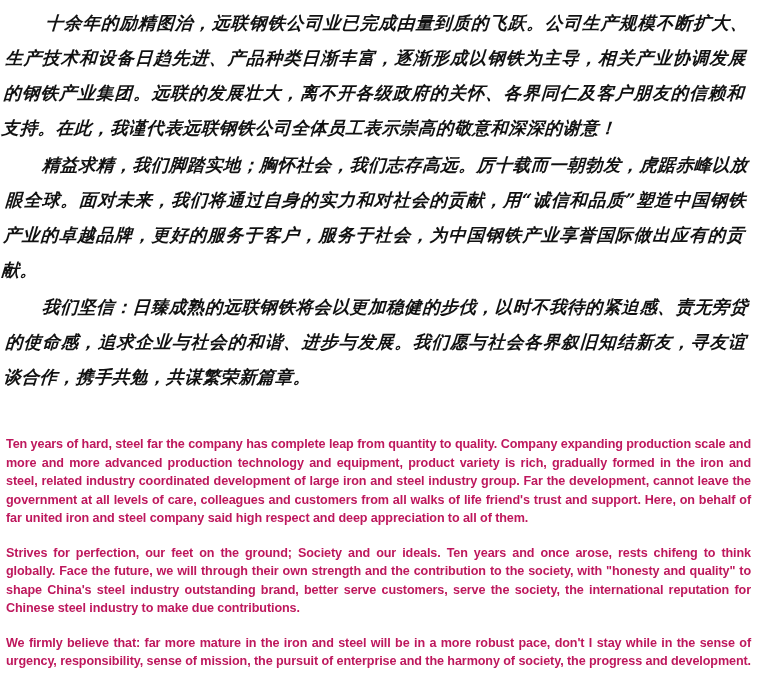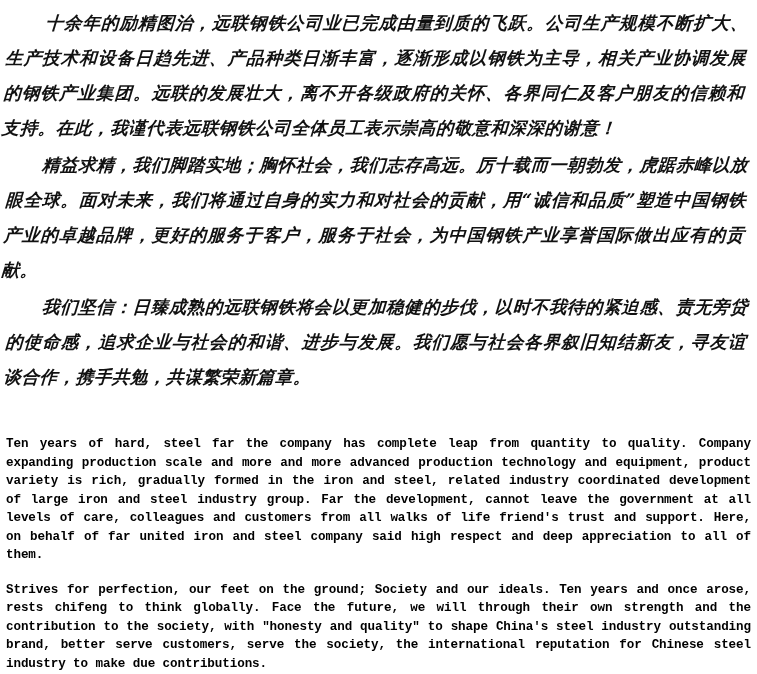--- a/index.html
+++ b/index.html
@@ -44,25 +44,25 @@
   }
   
   .spacer {
     height: 38px;
   }
   
   .en-block {
     padding: 0 6px 0 6px;
   }
   .en-para {
-    font-family: Liberation Mono, monospace;
+    font-family: Liberation Sans, sans-serif;
     font-size: 12.6px;
     line-height: 18.5px;
     font-weight: bold;
-    color: #000000;
+    color: #be185d;
     margin: 0 0 16px 0;
     text-align: justify;
     letter-spacing: -0.1px;
   }
   .en-para:last-child {
     margin-bottom: 0;
   }
 </style>
 </head>
 <body>

